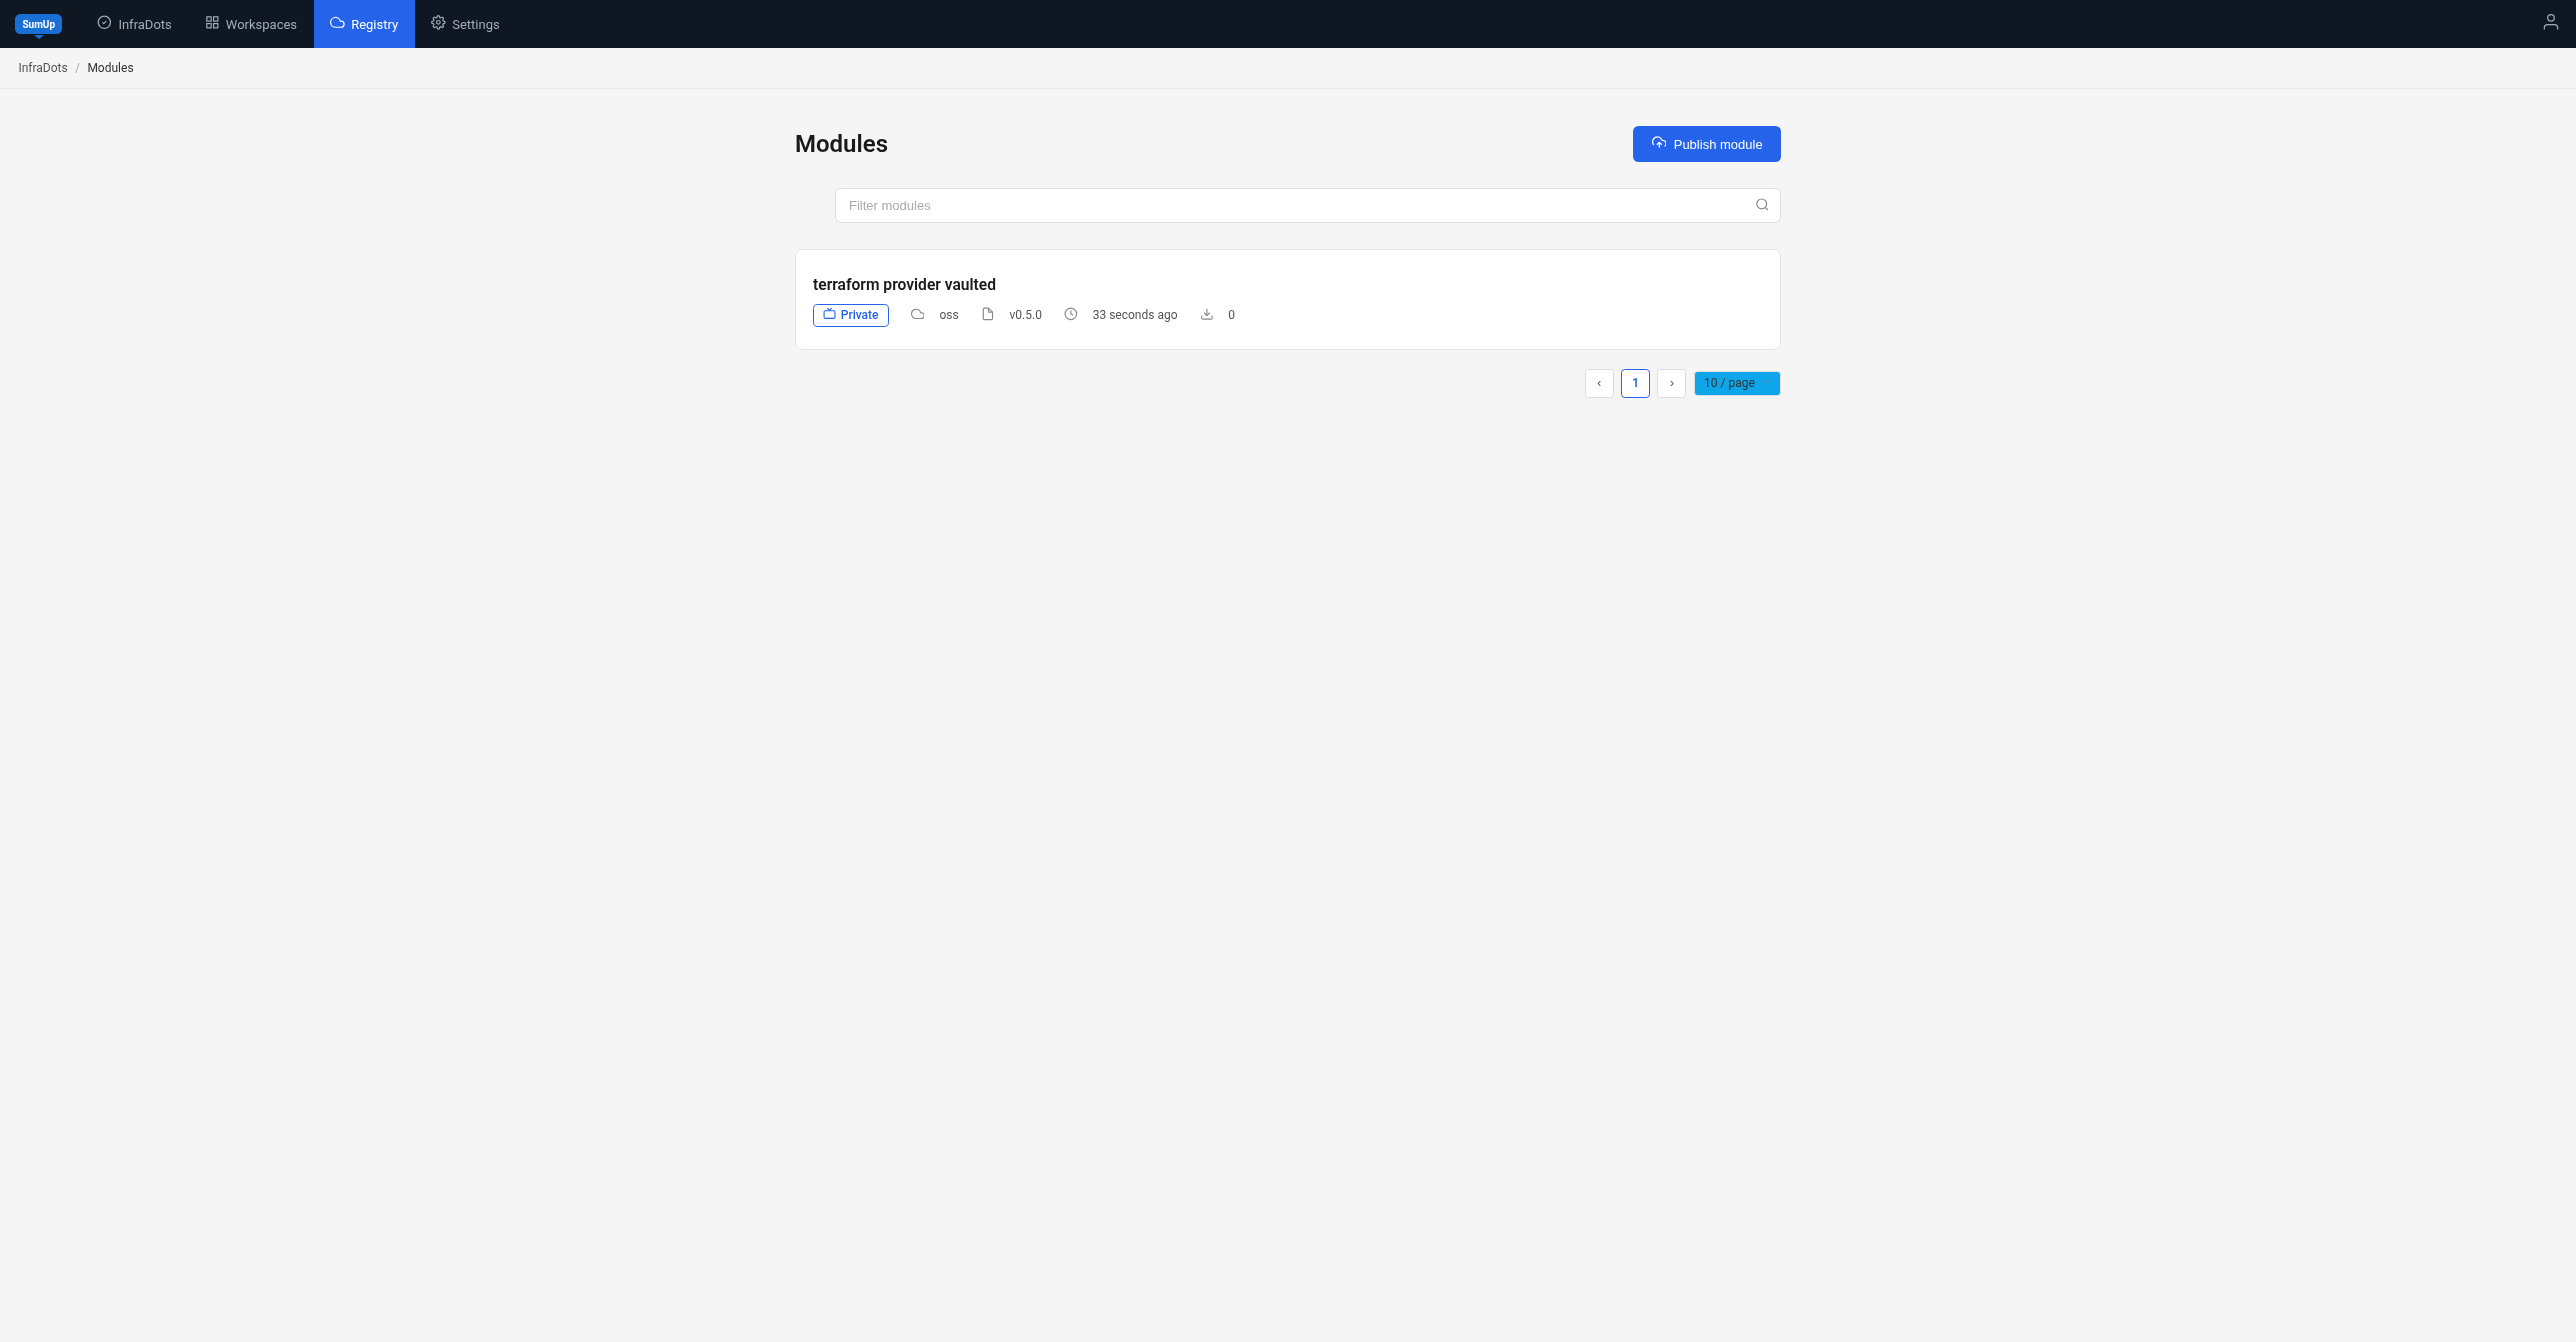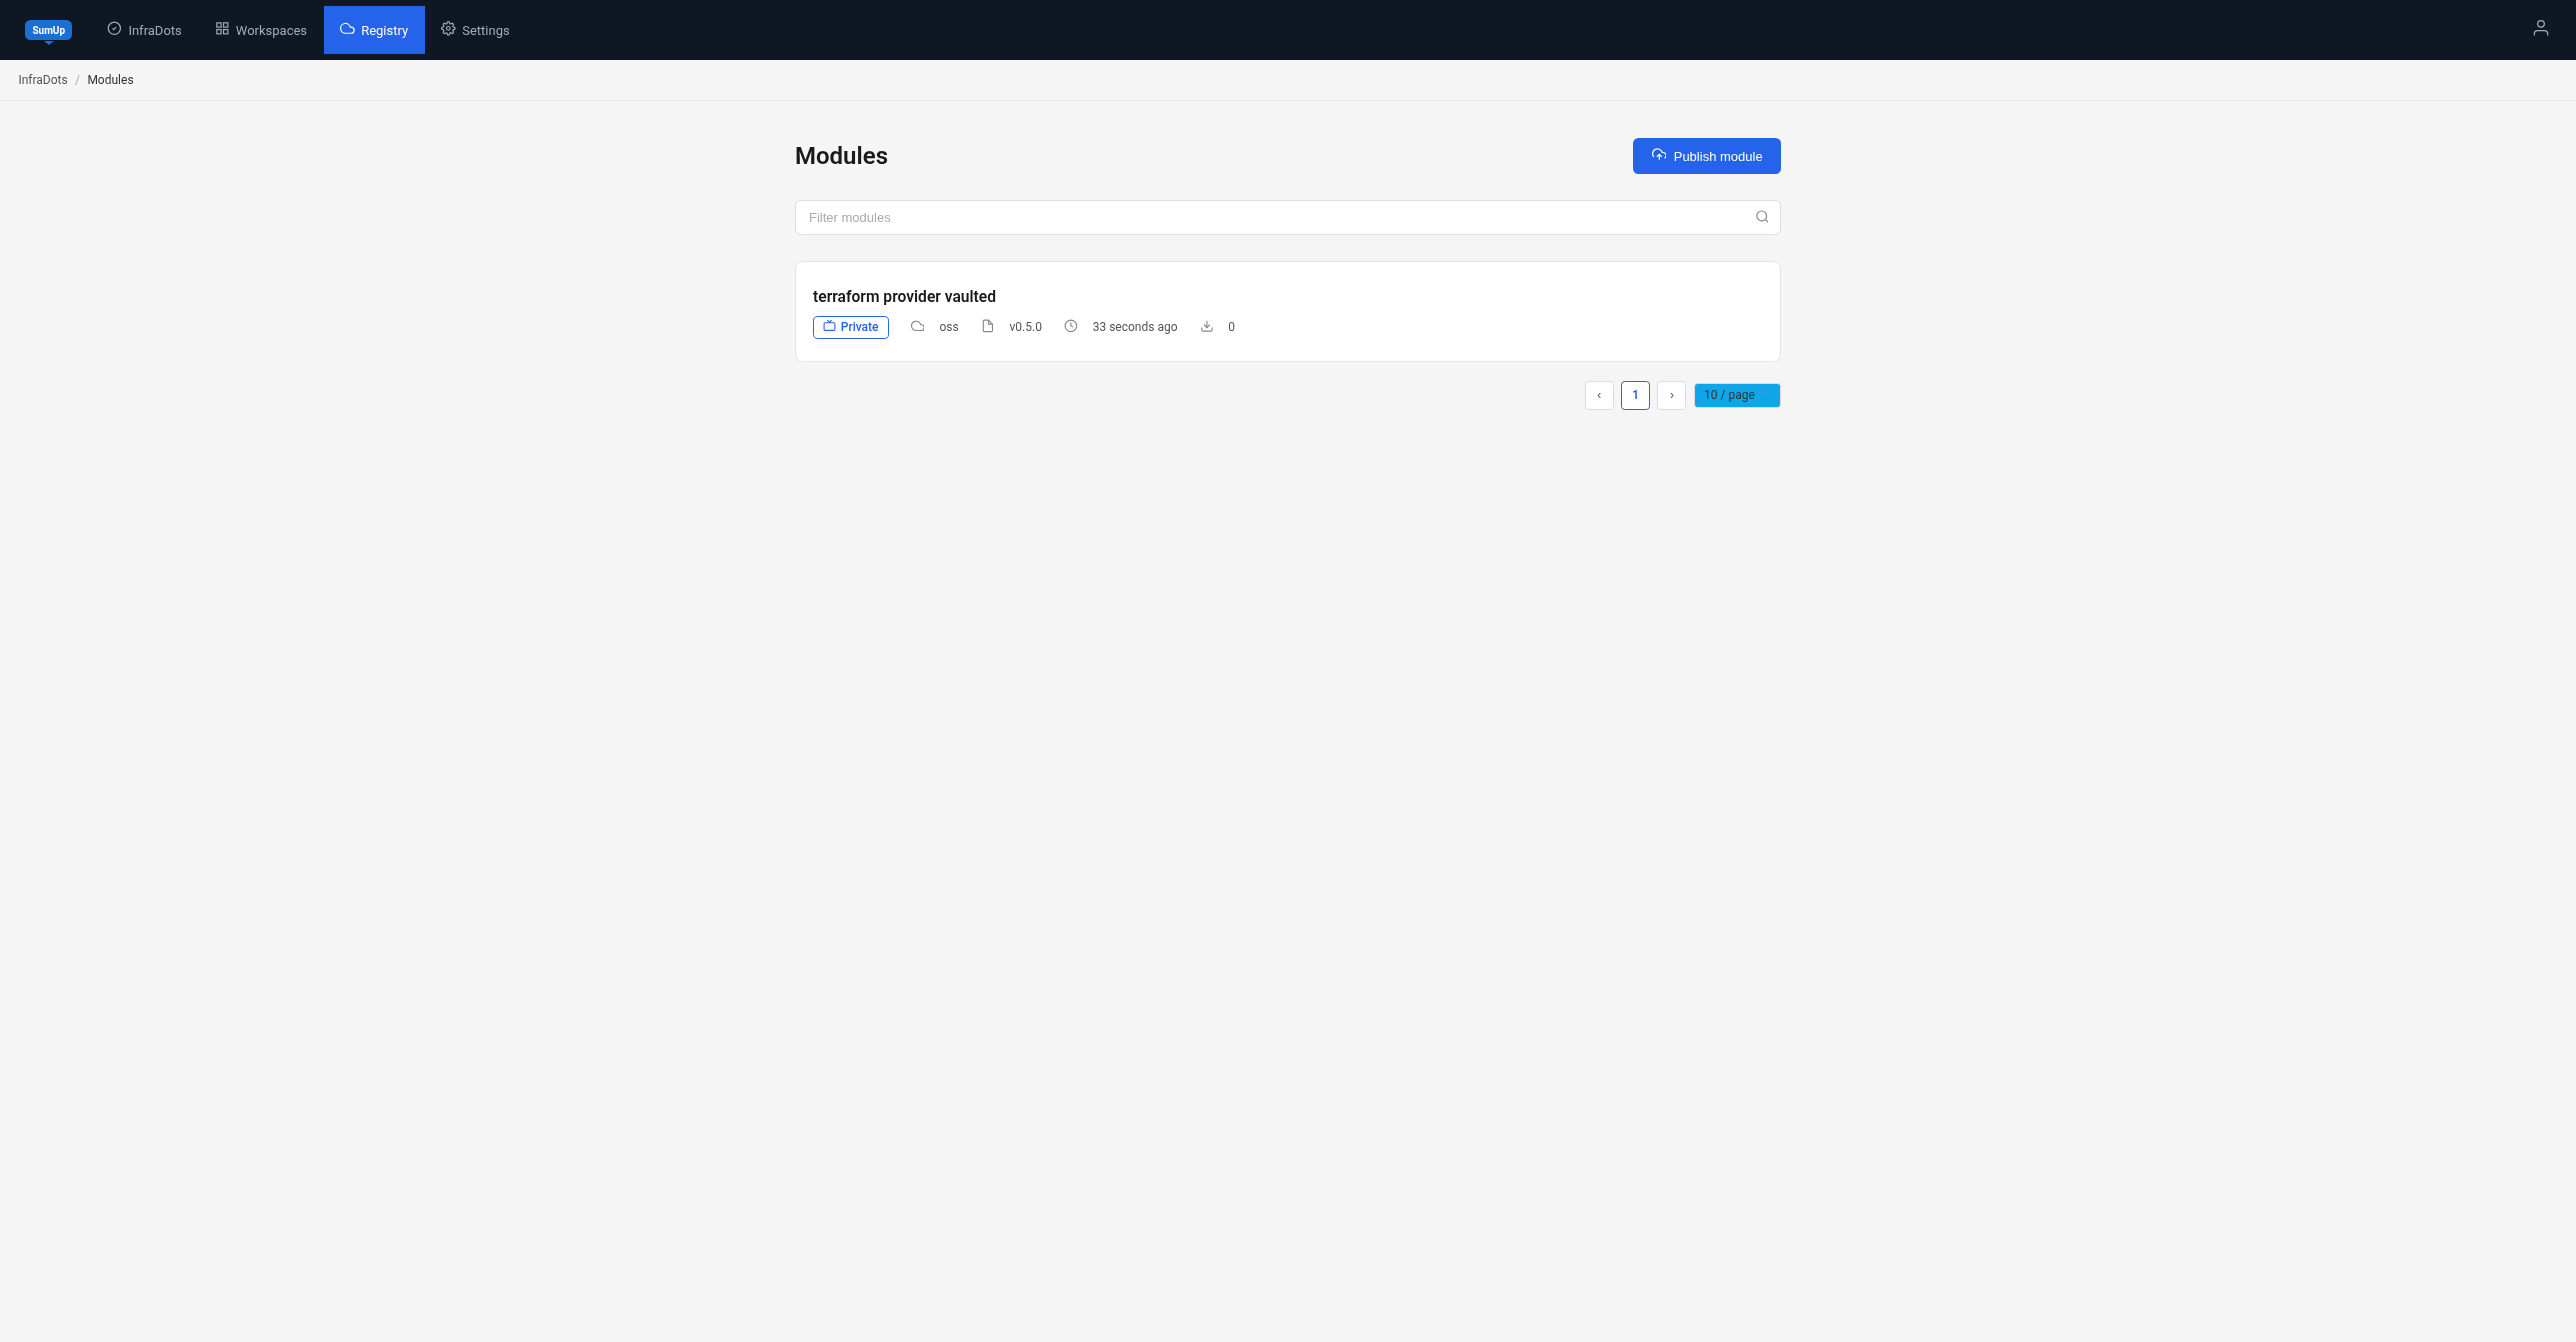--- a/index.html
+++ b/index.html
@@ -10,24 +10,24 @@
 
     body {
       font-family: -apple-system, BlinkMacSystemFont, 'Segoe UI', Roboto, sans-serif;
       background: #f5f5f5;
       min-height: 100vh;
     }
 
     
     .navbar {
       background: #0f1722;
-      height: 60px;
-      display: flex;
-      align-items: center;
-      padding: 0 25px;
+      height: 48px;
+      display: flex;
+      align-items: center;
+      padding: 0 15px;
       gap: 0;
     }
 
     .logo {
       display: flex;
       align-items: center;
       margin-right: 18.4px;
     }
 
     .logo-badge {
@@ -154,20 +154,21 @@
 
     .publish-btn svg {
       width: 14.7px;
       height: 14.7px;
     }
 
     
     .search-container {
       position: relative;
       margin-bottom: 26px;
+      margin-left: 40px;
     }
 
     .search-input {
       width: 100%;
       border: 0.9px solid #ddd;
       border-radius: 5.5px;
       padding: 9.2px 37px 9.2px 13px;
       font-size: 13px;
       color: #333;
       background: white;

